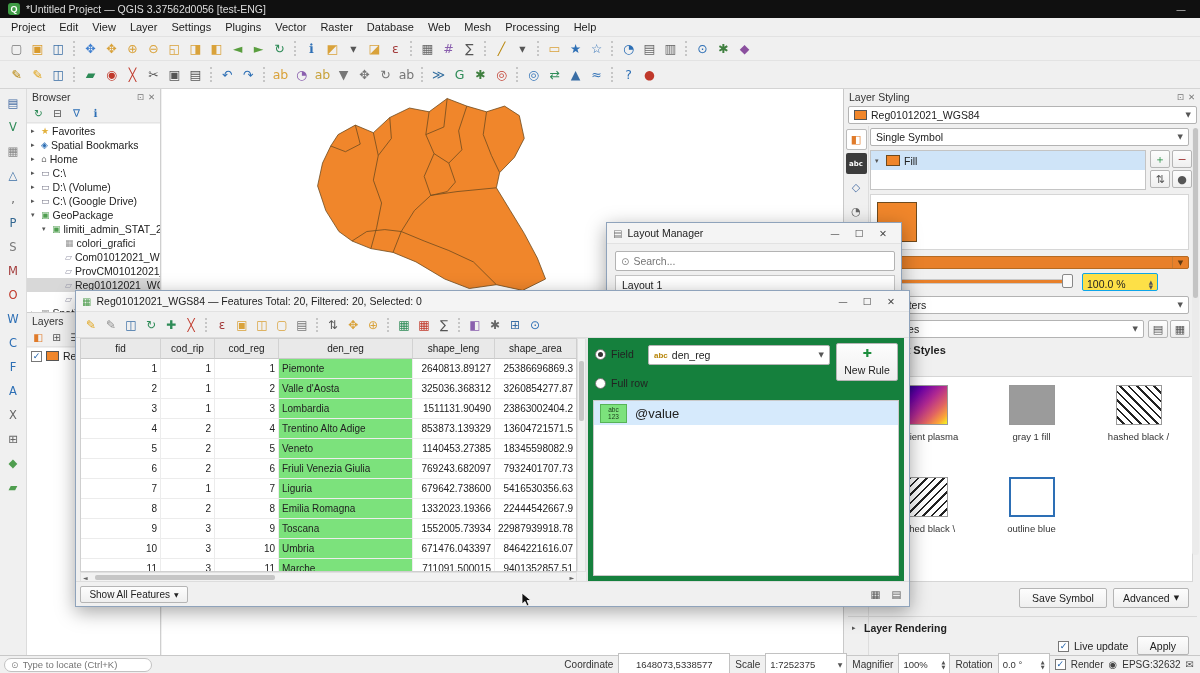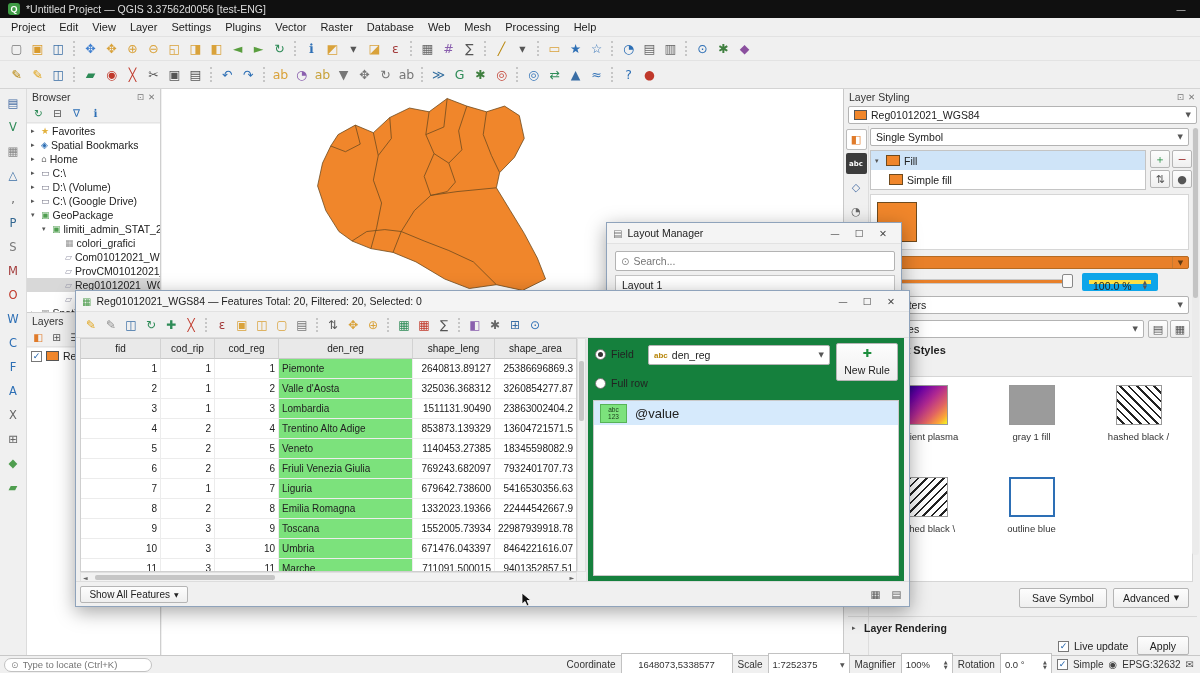--- a/index.html
+++ b/index.html
@@ -63,21 +63,21 @@
   .stab.dark{background:#3c3c3c;color:#fff;font-size:7px;font-weight:bold}
   .tree-box{background:#fff;border:1px solid #c4c4c4}
   .sym-row{height:19px;display:flex;align-items:center;gap:4px;padding:0 4px;font-size:10.5px}
   .sym-row.sel{background:#cfe4f8}
   .sym-row .sw{width:14px;height:11px;background:#f0862b;border:1px solid #6e4a1e}
   .mini-btn{position:absolute;width:20px;height:18px;display:flex;align-items:center;justify-content:center;font-size:11px;background:linear-gradient(#fdfdfd,#efefef);border:1px solid #b5b5b5;border-radius:2px;font-family:"DejaVu Sans",sans-serif}
   #colorbar{position:absolute;left:26px;top:167px;width:319px;height:13px;background:#e8802a;border:1px solid #b56a22;border-radius:2px}
   #colorbar .dd{position:absolute;right:0;top:0;bottom:0;width:16px;border-left:1px solid #c77a30;display:flex;align-items:center;justify-content:center;font-size:7px;color:#5e3a12;font-family:"DejaVu Sans",sans-serif}
   .slider-track{position:absolute;height:5px;background:#e8802a;border-radius:2px;border:1px solid #c9c9c9}
   .slider-handle{position:absolute;width:11px;height:14px;background:#fafafa;border:1px solid #888;border-radius:2px}
-  .spin{background:#fde047;border:7px solid #0ea5e9;border-radius:2px;display:flex;align-items:flex-start;font-size:10.5px;padding:0 4px}
+  .spin{background:#fde047;border:1px solid #0ea5e9;border-radius:2px;display:flex;align-items:flex-end;font-size:10.5px;padding:0 4px}
   .spin .arrows{margin-left:auto;display:flex;flex-direction:column;font-size:5.5px;color:#555;line-height:5px;font-family:"DejaVu Sans",sans-serif}
   .src-label{font-size:11px;color:#222}
   .style-grid{position:absolute;left:26px;top:287px;width:323px;height:206px;background:#fff;border:1px solid #d6d6d6;display:grid;grid-template-columns:repeat(3,1fr);grid-auto-rows:92px;padding-top:4px}
   .style-item{text-align:center;padding-top:4px}
   .thumb{width:46px;height:40px;border:1px solid #999;margin:0 auto}
   .th-plasma{background:linear-gradient(135deg,#0d0887 0%,#6a00a8 25%,#b12a90 50%,#e16462 72%,#fca636 88%,#f0f921 100%)}
   .th-gray{background:#9b9b9b}
   .th-hfwd{background:repeating-linear-gradient(45deg,#fff 0 4px,#222 4px 6px)}
   .th-hback{background:repeating-linear-gradient(-45deg,#fff 0 4px,#222 4px 6px)}
   .th-hx{background:repeating-linear-gradient(45deg,rgba(255,255,255,0) 0 4px,#222 4px 6px),repeating-linear-gradient(-45deg,#fff 0 4px,#222 4px 6px)}
@@ -426,24 +426,20 @@
       <span>Single Symbol</span>
       <span class="arrow">▼</span>
     </div>
 
     <div class="tree-box" style="position:absolute;left:26px;top:61px;width:276px;height:40px">
       <div class="sym-row sel">
         <span class="texp g">▾</span>
         <span class="sw"></span>
         <span>Fill</span>
       </div>
-      <div class="sym-row" style="padding-left:18px">
-        <span class="sw"></span>
-        <span>Simple fill</span>
-      </div>
     </div>
     <span class="mini-btn" style="left:306px;top:61px;color:#1e8e3e">＋</span>
     <span class="mini-btn" style="left:328px;top:61px;color:#a33c3c">−</span>
     <span class="mini-btn" style="left:306px;top:81px;color:#555">⇅</span>
     <span class="mini-btn" style="left:328px;top:81px;color:#555">●</span>
 
     <div style="position:absolute;left:26px;top:105px;width:319px;height:56px;background:#fff;border:1px solid #d6d6d6">
       <div style="position:absolute;left:6px;top:7px;width:40px;height:40px;background:#f0862b;border:1px solid #6e4a1e"></div>
     </div>
 
@@ -769,21 +765,21 @@
       </span>
     <span class="sb-label">Rotation</span>
     <span class="sb-box" style="width:52px;justify-content:space-between">
         <span>0.0 °</span>
         <span class="arrows g" style="display:flex;flex-direction:column;font-size:5px;line-height:4.5px;color:#555">
           <span>▲</span>
           <span>▼</span>
         </span>
       </span>
     <span class="cb">✓</span>
-    <span class="sb-label">Simple</span>
+    <span class="sb-label">Render</span>
     <span class="g" style="color:#444;font-size:10px">◉</span>
     <span class="sb-label">EPSG:32632</span>
     <span class="g" style="color:#555;font-size:10px;margin-right:2px">✉</span>
   </div>
 
   <div id="cursor">
     <svg width="14" height="16">
         <polygon points="1,1 1,12 4,9.5 6,14 8,13 6,8.5 10,8.5" fill="#111" stroke="#fff" stroke-width="0.8"></polygon>
       </svg>
   </div>

